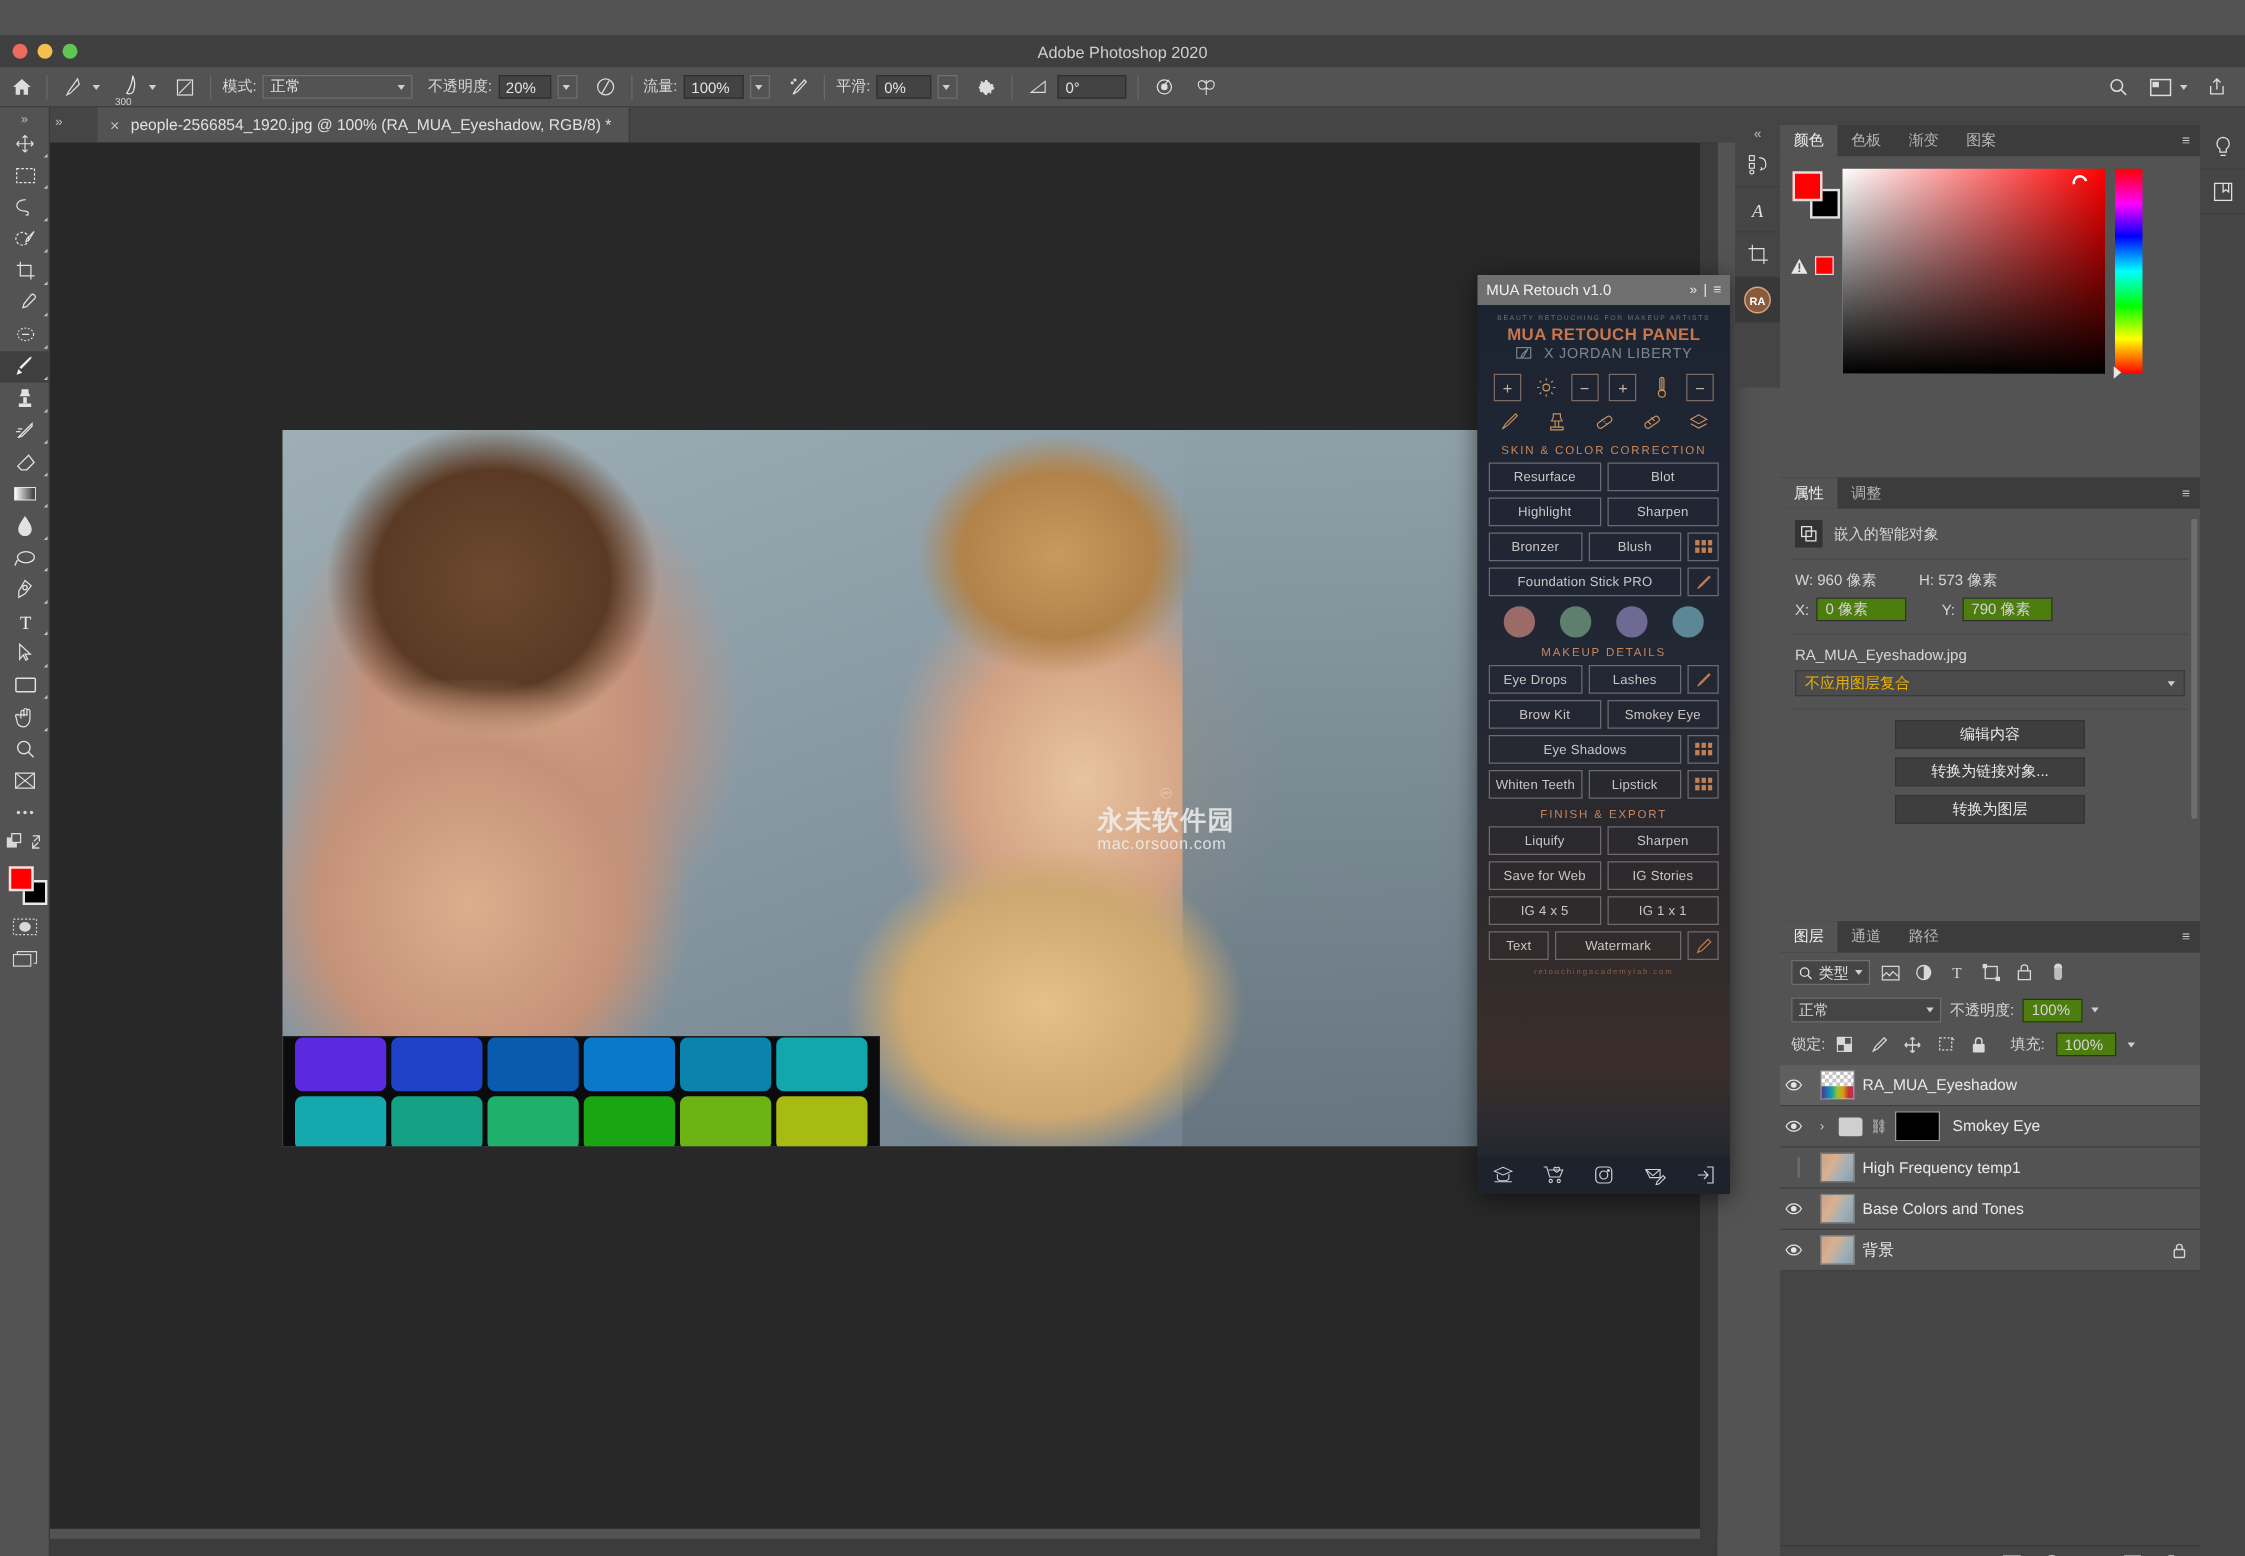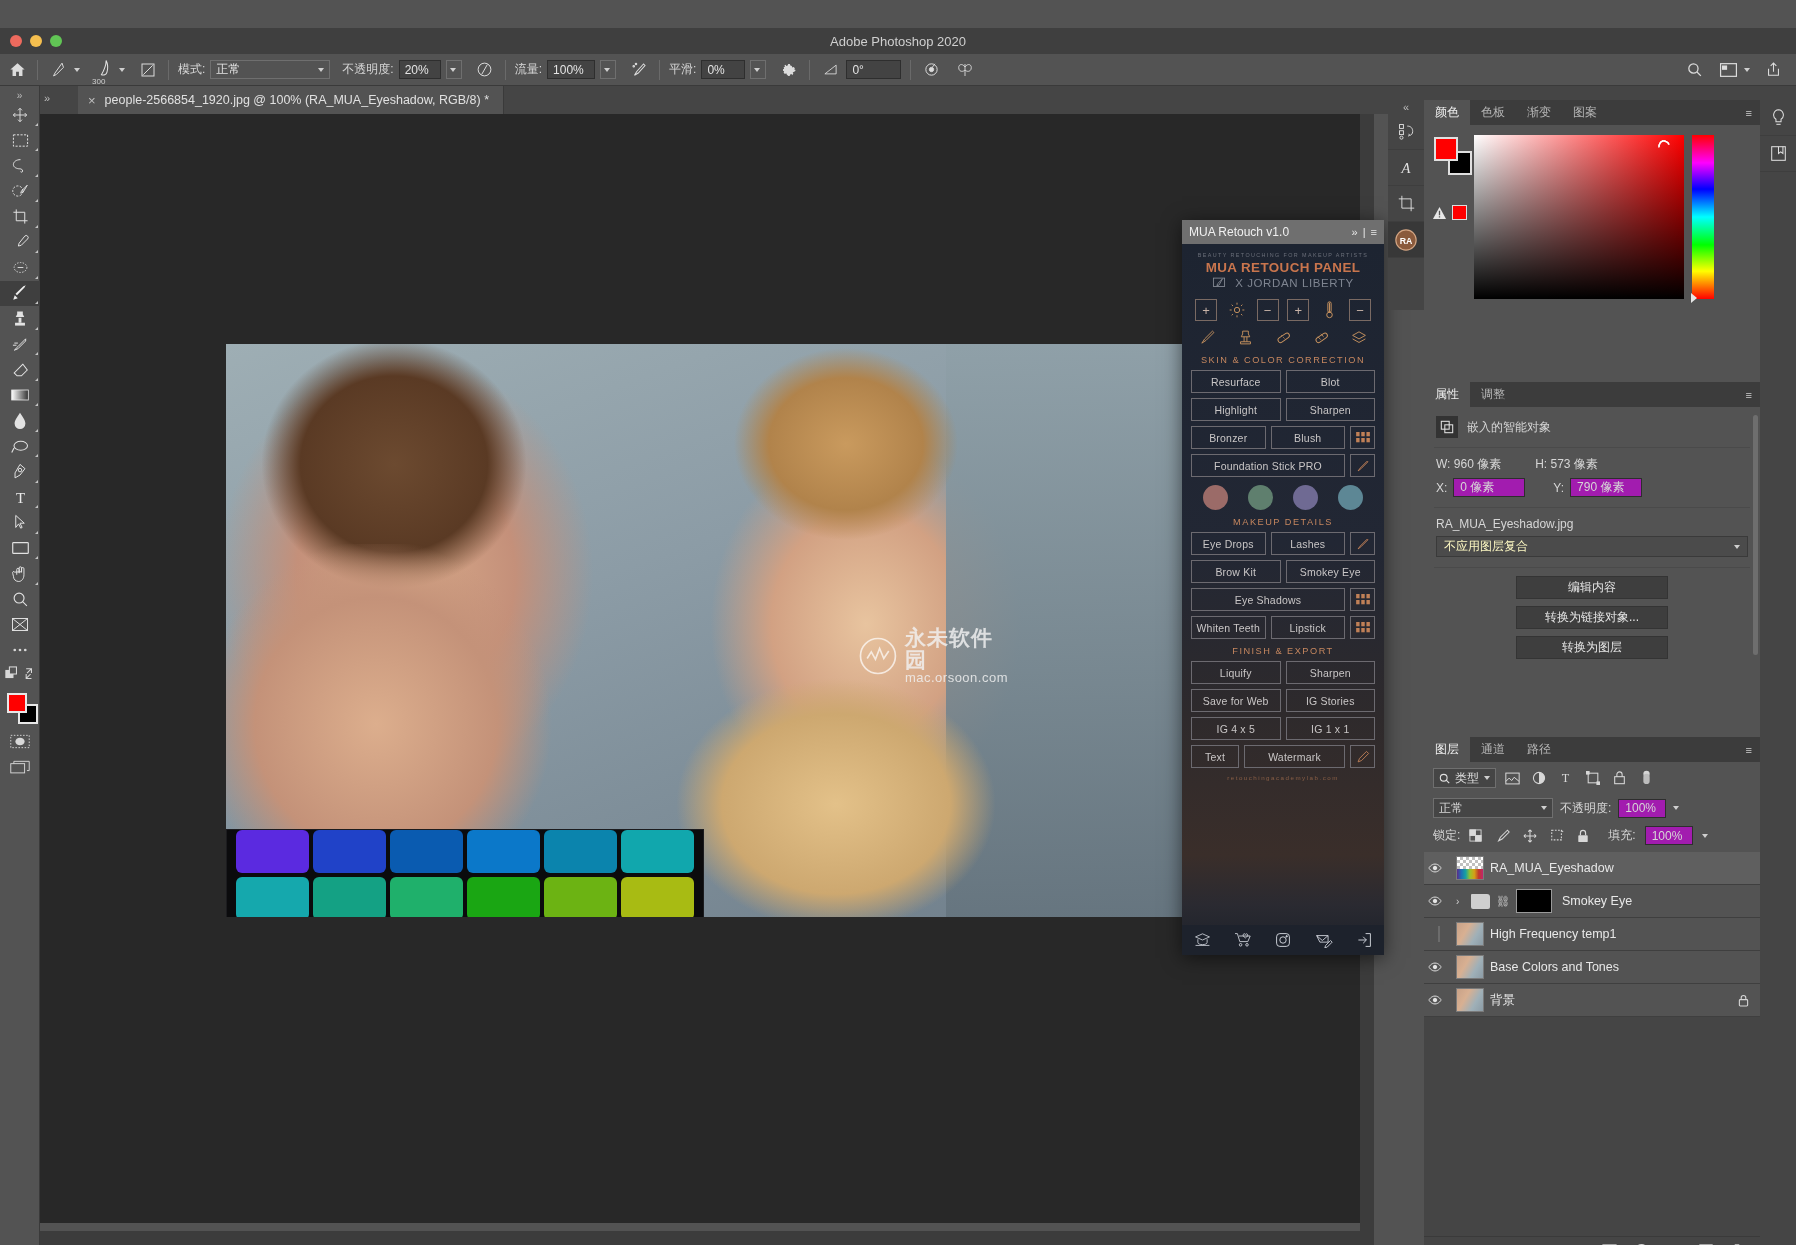--- a/index.html
+++ b/index.html
@@ -104,21 +104,21 @@
     position:absolute; left:440px; top:330px; width:360px; height:250px;
     background:radial-gradient(ellipse 190px 150px at 170px 130px,#e3c189 0%,#cda870 60%,rgba(180,150,100,0) 84%);
   }
   .photo .wall{
     position:absolute; left:720px; top:0; width:260px; height:573px;
     background:linear-gradient(180deg,#8fa0a8,#76868f 60%,#65747e);
     opacity:.9;
   }
   .watermark{
     position:absolute; left:632px; top:286px; width:150px; height:52px;
-    display:flex; align-items:center; gap:7px; color:#f2f2f2; opacity:.82;
+    display:flex; align-items:center; gap:7px; color:#f2f2f2; opacity:.82;flex-direction:column;
   }
   .wm-text{ line-height:1.05; }
   .wm-cn{ font-size:21px; letter-spacing:1px; font-weight:bold; }
   .wm-en{ font-size:13px; letter-spacing:.5px; }
 
   
   .palette{
     position:absolute; left:0px; top:485px; width:478px; height:288px;
     background:#0b0b0d; border:1px solid #1c1c1f;
   }
@@ -226,25 +226,25 @@
   .cp-hue-mark{ position:absolute; left:-1px; bottom:-4px; width:0;height:0;
     border-top:5px solid transparent;border-bottom:5px solid transparent;border-left:6px solid #e8e8e8;}
 
   
   .prop{ }
   .prop-row-head{ display:flex; align-items:center; gap:9px; padding:9px 12px; }
   .prop-icon{ width:22px; height:22px; background:#333; display:flex; align-items:center; justify-content:center; color:#dcdcdc; font-size:12px;}
   .prop-sep{ height:1px; background:#4a4a4a; margin:0 10px; }
   .prop-grid{ display:flex; padding:8px 12px 3px; gap:34px; font-size:12px; }
   .prop-grid2{ display:flex; padding:2px 12px 10px; gap:28px; font-size:12px; align-items:center; }
-  .pfield{ background:#a21caf; border:1px solid #2e2e2e; height:19px; padding:0 6px; display:flex; align-items:center; min-width:72px; }
+  .pfield{ background:#4d7c0f; border:1px solid #2e2e2e; height:19px; padding:0 6px; display:flex; align-items:center; min-width:72px; }
   .prop-file{ padding:9px 12px 5px; font-size:12px; }
   .prop-combo{
     margin:0 12px 10px; height:21px; background:#4b4b4b; border:1px solid #3a3a3a;
-    display:flex; align-items:center; justify-content:space-between; padding:0 7px; color:#fef9c3; font-size:12px;
+    display:flex; align-items:center; justify-content:space-between; padding:0 7px; color:#eab308; font-size:12px;
   }
   .prop-btns{ padding:8px 0 12px; display:flex; flex-direction:column; align-items:center; gap:7px; }
   .pbtn{
     width:152px; height:23px; background:#3e3e3e; border:1px solid #343434; color:#e6e6e6;
     display:flex; align-items:center; justify-content:center; font-size:12px;
   }
   .prop-scroll{ position:absolute; right:2px; width:5px; background:#6e6e6e; border-radius:3px; }
 
   
   .ly-filter{ display:flex; align-items:center; gap:9px; padding:6px 9px; }

